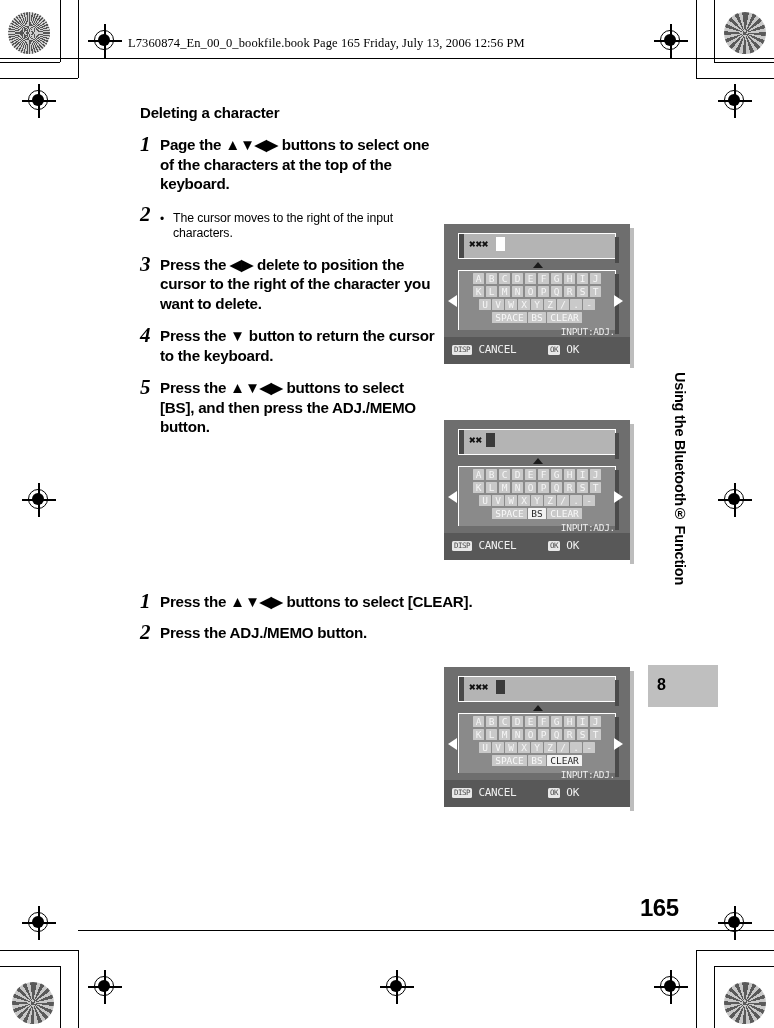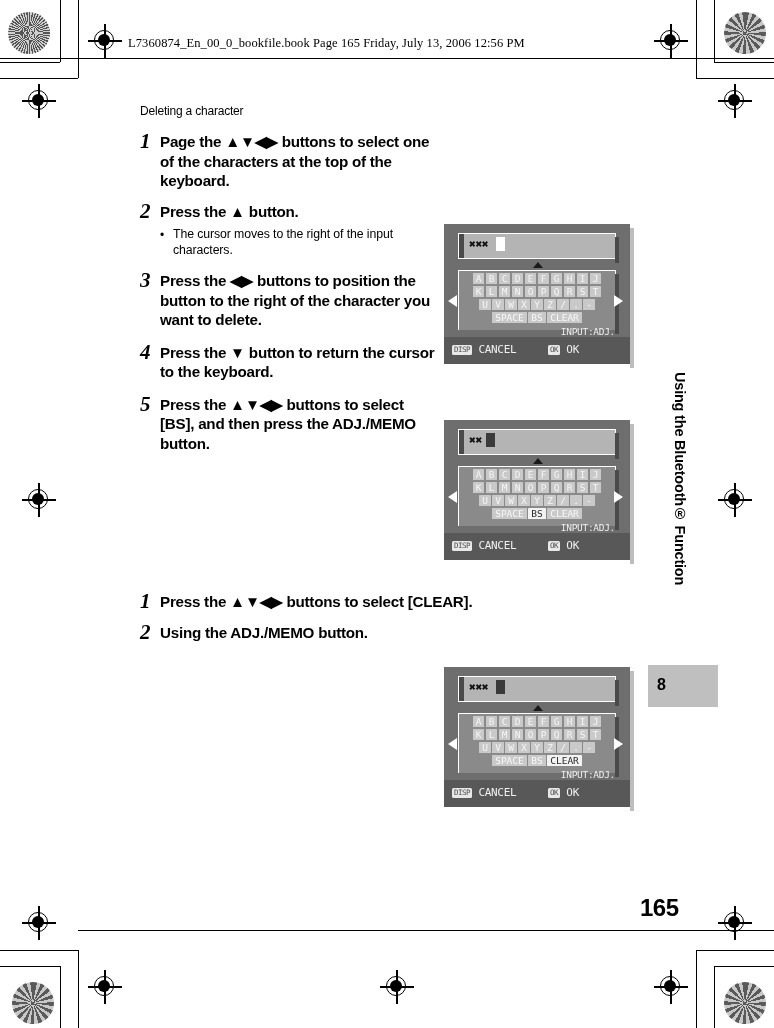--- a/index.html
+++ b/index.html
@@ -94,22 +94,22 @@
   }
 
   
   .content {
     position: absolute;
     left: 140px;
     top: 104px;
     width: 300px;
   }
   h2.section {
-    font-size: 12px;
-    font-weight: normal;
+    font-size: 15px;
+    font-weight: bold;
     margin: 0 0 14px 0;
     letter-spacing: -0.2px;
   }
   .step {
     display: flex;
     margin-bottom: 11px;
     align-items: flex-start;
   }
   .step-num {
     font-family: "Liberation Serif", serif;
@@ -478,32 +478,31 @@
   <div class="step">
     <div class="step-num">1</div>
     <div class="step-body">
       <div class="step-text">Page the ▲▼◀▶ buttons to select one of the characters at the top of the keyboard.</div>
     </div>
   </div>
 
   <div class="step">
     <div class="step-num">2</div>
     <div class="step-body">
-      <div class="step-text">Press the ▲ button.</div>
       <div class="bullet">
         <div class="dotmark">•</div>
         <div class="btext">The cursor moves to the right of the input characters.</div>
       </div>
     </div>
   </div>
 
   <div class="step" style="margin-top:13px;">
     <div class="step-num">3</div>
     <div class="step-body">
-      <div class="step-text">Press the ◀▶ buttons to position the button to the right of the character you want to delete.</div>
+      <div class="step-text">Press the ◀▶ delete to position the cursor to the right of the character you want to delete.</div>
     </div>
   </div>
 
   <div class="step" style="margin-top:13px;">
     <div class="step-num">4</div>
     <div class="step-body">
       <div class="step-text">Press the ▼ button to return the cursor to the keyboard.</div>
     </div>
   </div>
 
@@ -520,21 +519,21 @@
   <div class="step">
     <div class="step-num">1</div>
     <div class="step-body">
       <div class="step-text">Press the ▲▼◀▶ buttons to select [CLEAR].</div>
     </div>
   </div>
 
   <div class="step">
     <div class="step-num">2</div>
     <div class="step-body">
-      <div class="step-text">Using the ADJ./MEMO button.</div>
+      <div class="step-text">Press the ADJ./MEMO button.</div>
     </div>
   </div>
 </div>
 
 <div class="lcd" style="left:444px;top:224px;">
   <div class="shadow"></div>
   <div class="lcd-inner">
     <div class="txtfield">
       <div class="lbar"></div>
       <div class="val">✖✖✖</div>

